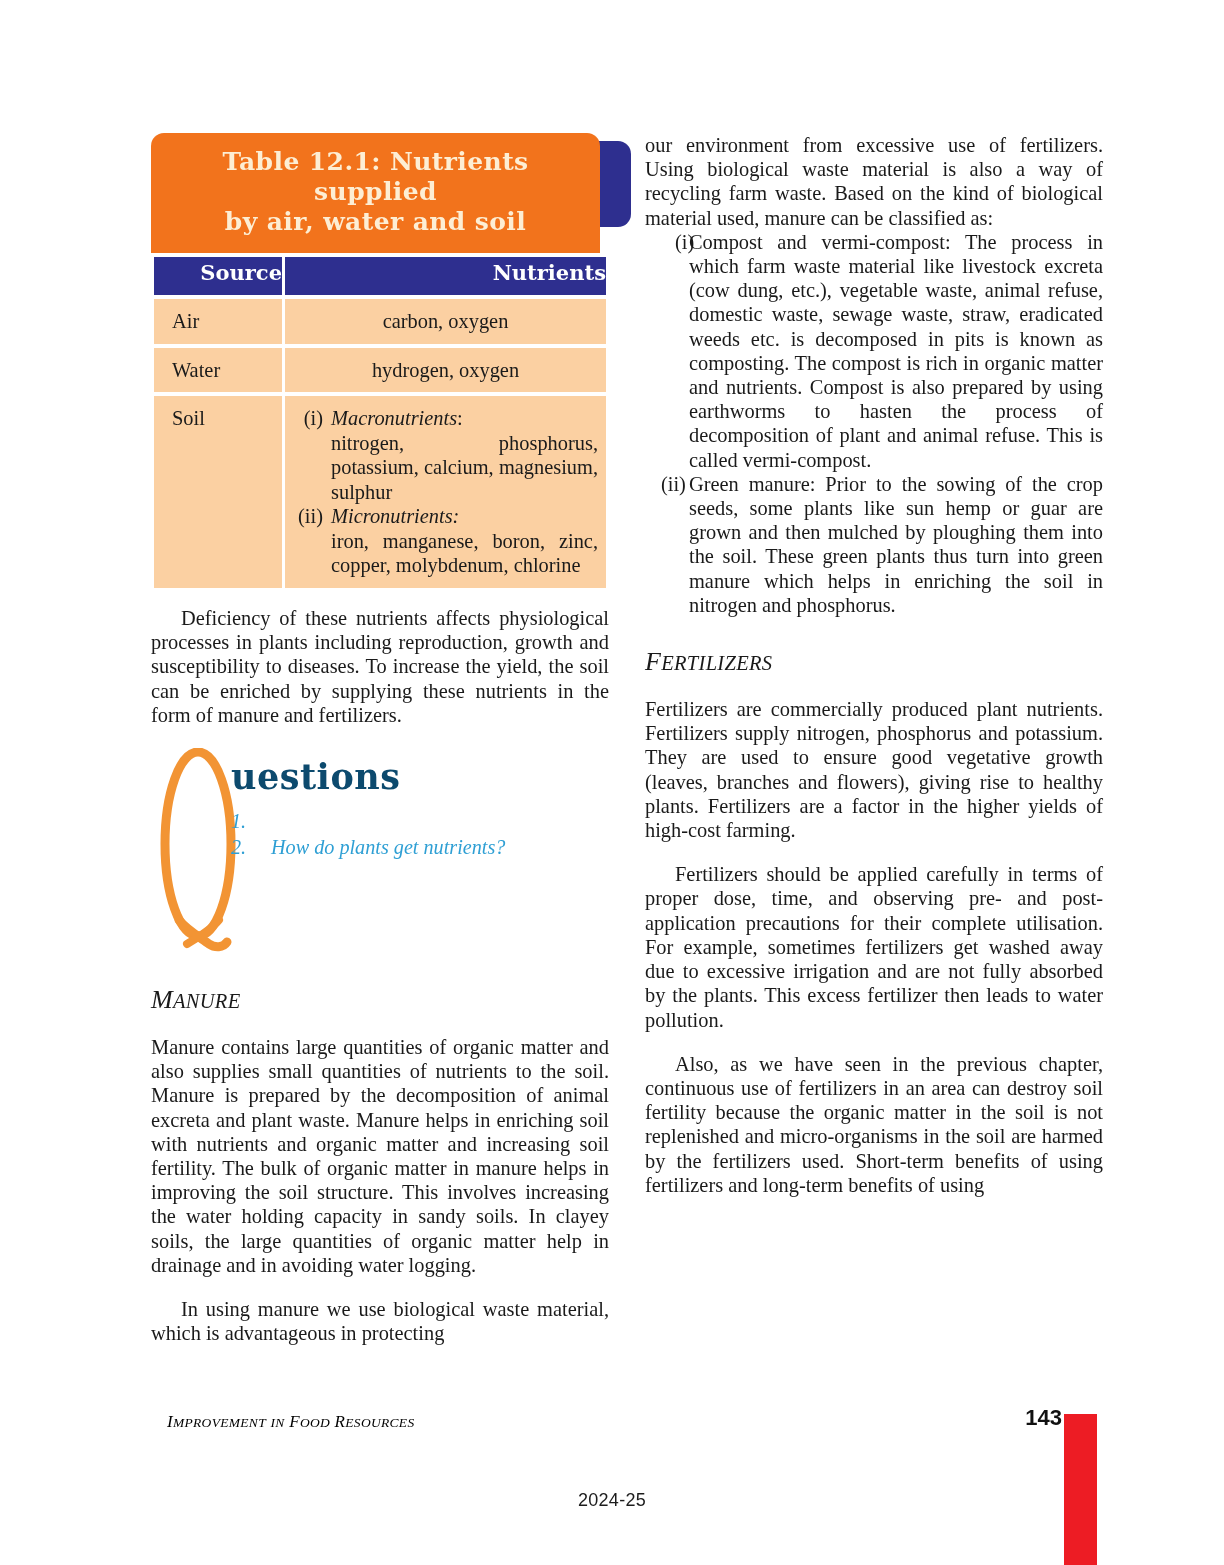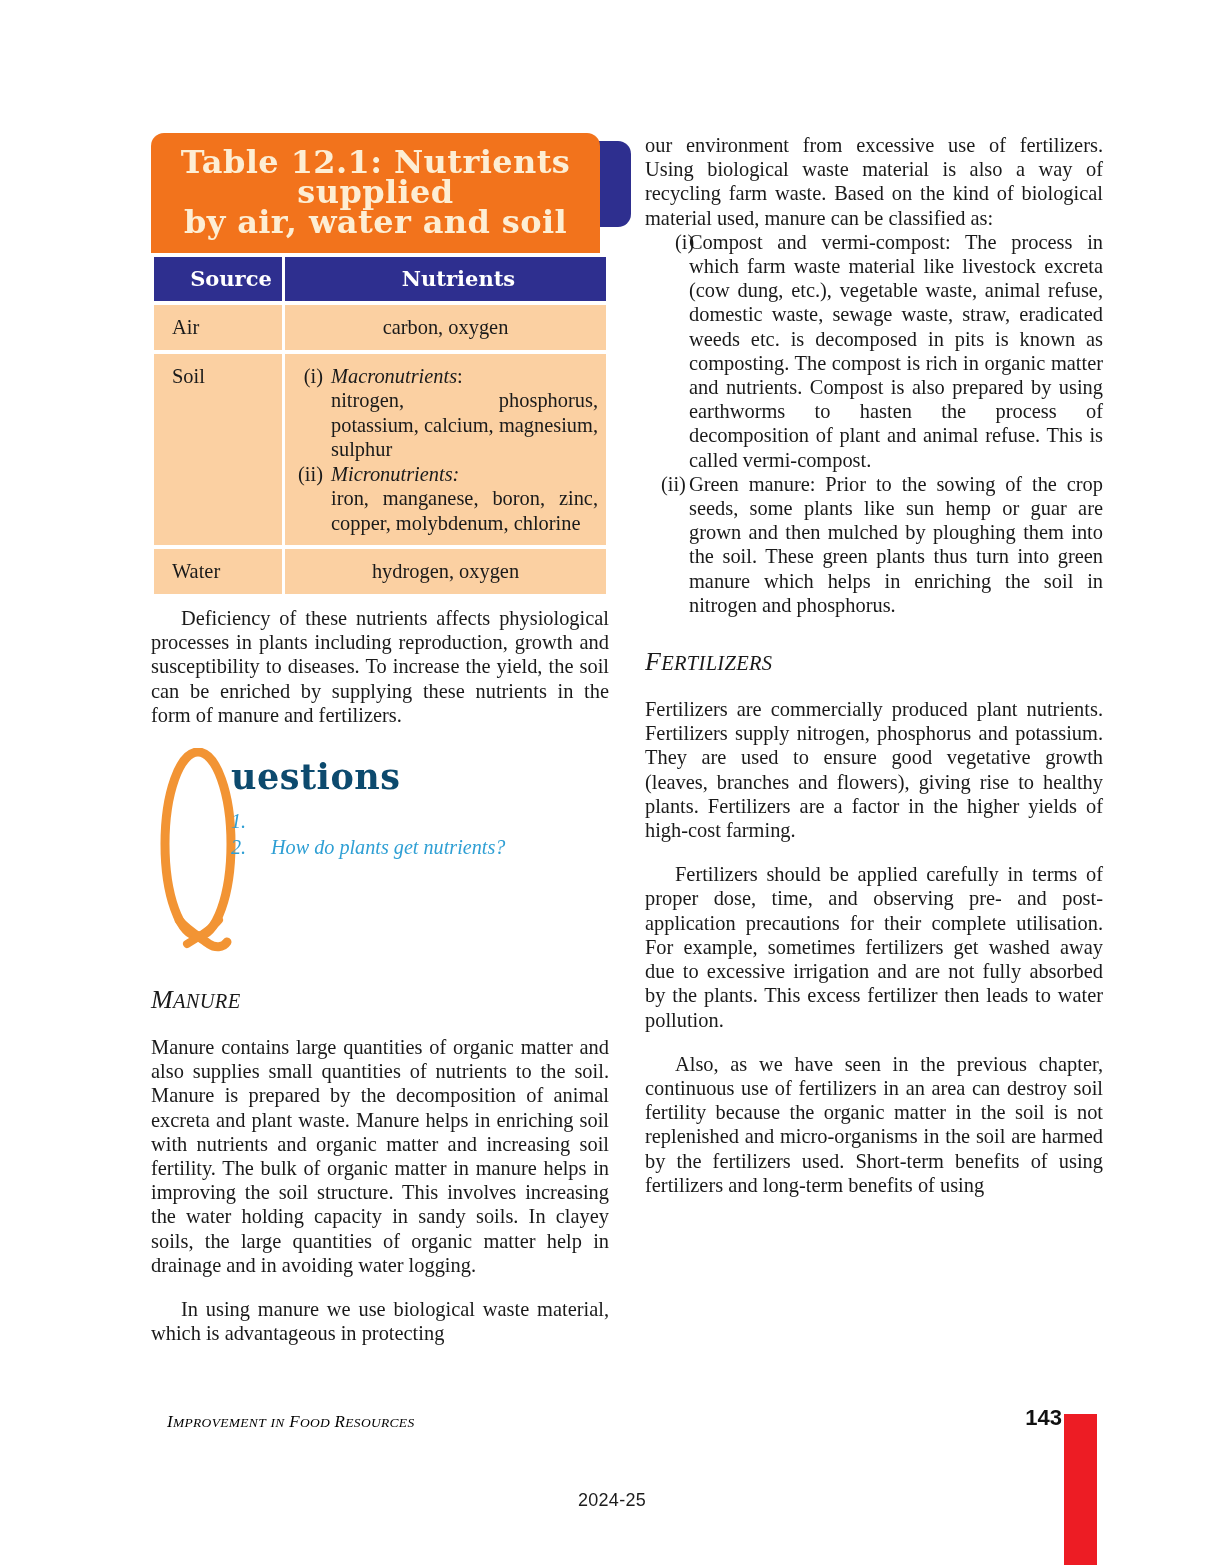--- a/index.html
+++ b/index.html
@@ -59,42 +59,42 @@
   }
   .tbl-title {
     position: relative;
     width: 421px;
     padding: 14px 14px 16px 14px;
     background: #f2731c;
     border-radius: 13px 13px 0 0;
     color: #fdeed4;
     font-family: "DejaVu Serif", "Liberation Serif", serif;
     font-weight: bold;
-    font-size: 32px;
+    font-size: 25px;
     line-height: 30px;
     text-align: center;
     letter-spacing: 0.4px;
     box-sizing: content-box;
   }
   .tbl-grid {
     position: relative;
     width: 458px;
     margin-top: 0px;
     border-collapse: separate;
     border-spacing: 3px 4px;
     table-layout: fixed;
   }
   .tbl-grid th {
     background: #2e2f8f;
     color: #ffffff;
     font-family: "DejaVu Serif", "Liberation Serif", serif;
     font-weight: bold;
     font-size: 21px;
-    text-align: center;
-    padding: 9px 0 10px 26px;
+    text-align: right;
+    padding: 3px 0 10px 26px;
     vertical-align: middle;
   }
   .tbl-grid td {
     background: #fbd0a2;
     font-size: 20.4px;
     line-height: 24.5px;
     vertical-align: top;
     padding: 10px 8px 10px 18px;
   }
   .tbl-grid td.src { white-space: nowrap; }
@@ -263,44 +263,44 @@
           <th>Source</th>
           <th>Nutrients</th>
         </tr>
       </thead>
       <tbody>
         <tr>
           <td class="src">Air</td>
           <td class="nut">carbon, oxygen</td>
         </tr>
         <tr>
+          <td class="src">Water</td>
+          <td class="nut">hydrogen, oxygen</td>
+        </tr>
+        <tr>
           <td class="src">Soil</td>
           <td class="nutlist">
 
             <div class="nutline">
               <span class="rn">(i)</span>
               <span class="txt">
                 <em>Macronutrients</em><span>:</span>
                 <span class="justleft" style="display:block">nitrogen, phosphorus, potassium, calcium, magnesium, sulphur</span>
               </span>
             </div>
 
             <div class="nutline">
               <span class="rn">(ii)</span>
               <span class="txt">
                 <em>Micronutrients:</em>
                 <span class="justleft" style="display:block">iron, manganese, boron, zinc, copper, molybdenum, chlorine</span>
               </span>
             </div>
 
           </td>
-        </tr>
-        <tr>
-          <td class="src">Water</td>
-          <td class="nut">hydrogen, oxygen</td>
         </tr>
       </tbody>
     </table>
   </div>
 
   <div class="col" id="col-left" style="top:586px;">
     <p class="body indent">Deficiency of these nutrients affects physiological processes in plants including reproduction, growth and susceptibility to diseases. To increase the yield, the soil can be enriched by supplying these nutrients in the form of manure and fertilizers.</p>
   </div>
 
   <div id="questions">

